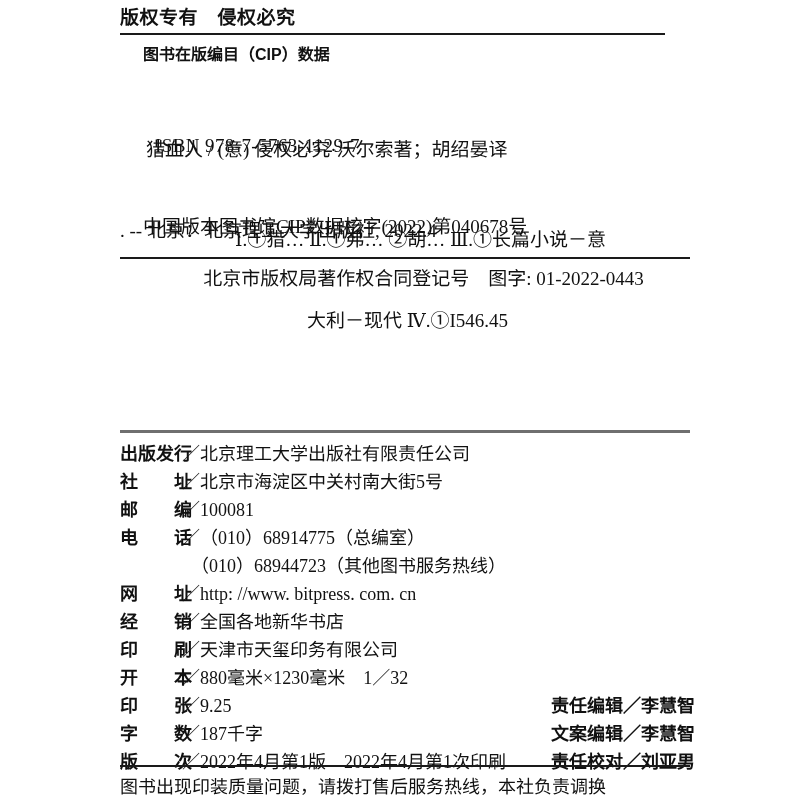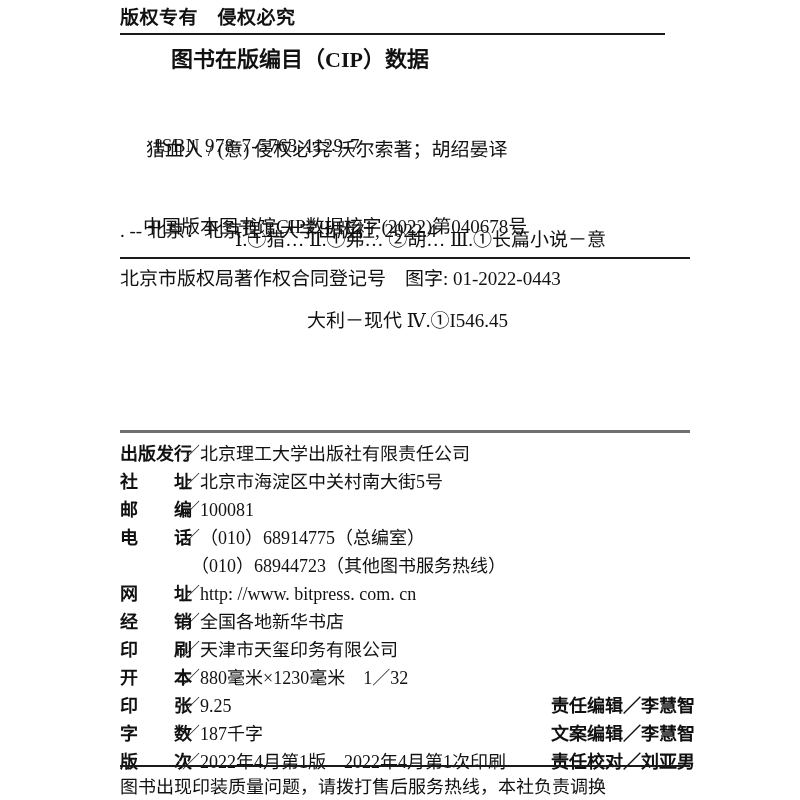--- a/index.html
+++ b/index.html
@@ -41,43 +41,42 @@
     letter-spacing: 0.5px;
     white-space: pre;
     color: #111;
   }
 
   
   .cip-title {
     position: absolute;
     left: 143px;
     top: 41px;
-    font-family: Liberation Serif, serif;
+    font-family: Liberation Sans, sans-serif;
     font-weight: bold;
-    font-size: 22px;
+    font-size: 16px;
     white-space: pre;
-    margin-left: 28px;
   }
 
   .cip-para {
     position: absolute;
     left: 120px;
     width: 575px;
     font-size: 19px;
     line-height: 27px;
     white-space: pre-wrap;
     text-indent: 0;
   }
   .cip-para .indent { padding-left: 26px; }
 
   .cip-entry { top: 82px; }
   .cip-isbn  { top: 132px; left: 155px; font-size: 19px; letter-spacing: 0.4px;}
   .cip-class { top: 172px; text-align: center; }
   .cip-verify{ top: 213px; left: 143px; }
-  .cip-contract { top: 265px; left: 120px; }
+  .cip-contract { top: 265px; left: 136px; text-align: center; }
 
   
   .pub-block {
     position: absolute;
     left: 120px;
     top: 440px;
     width: 575px;
     font-size: 18px;
     line-height: 28px;
   }

